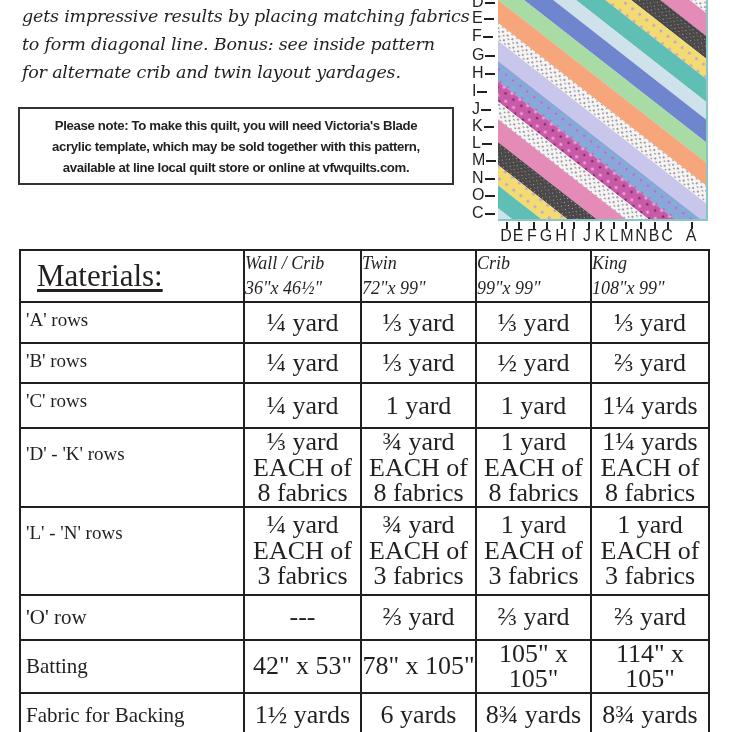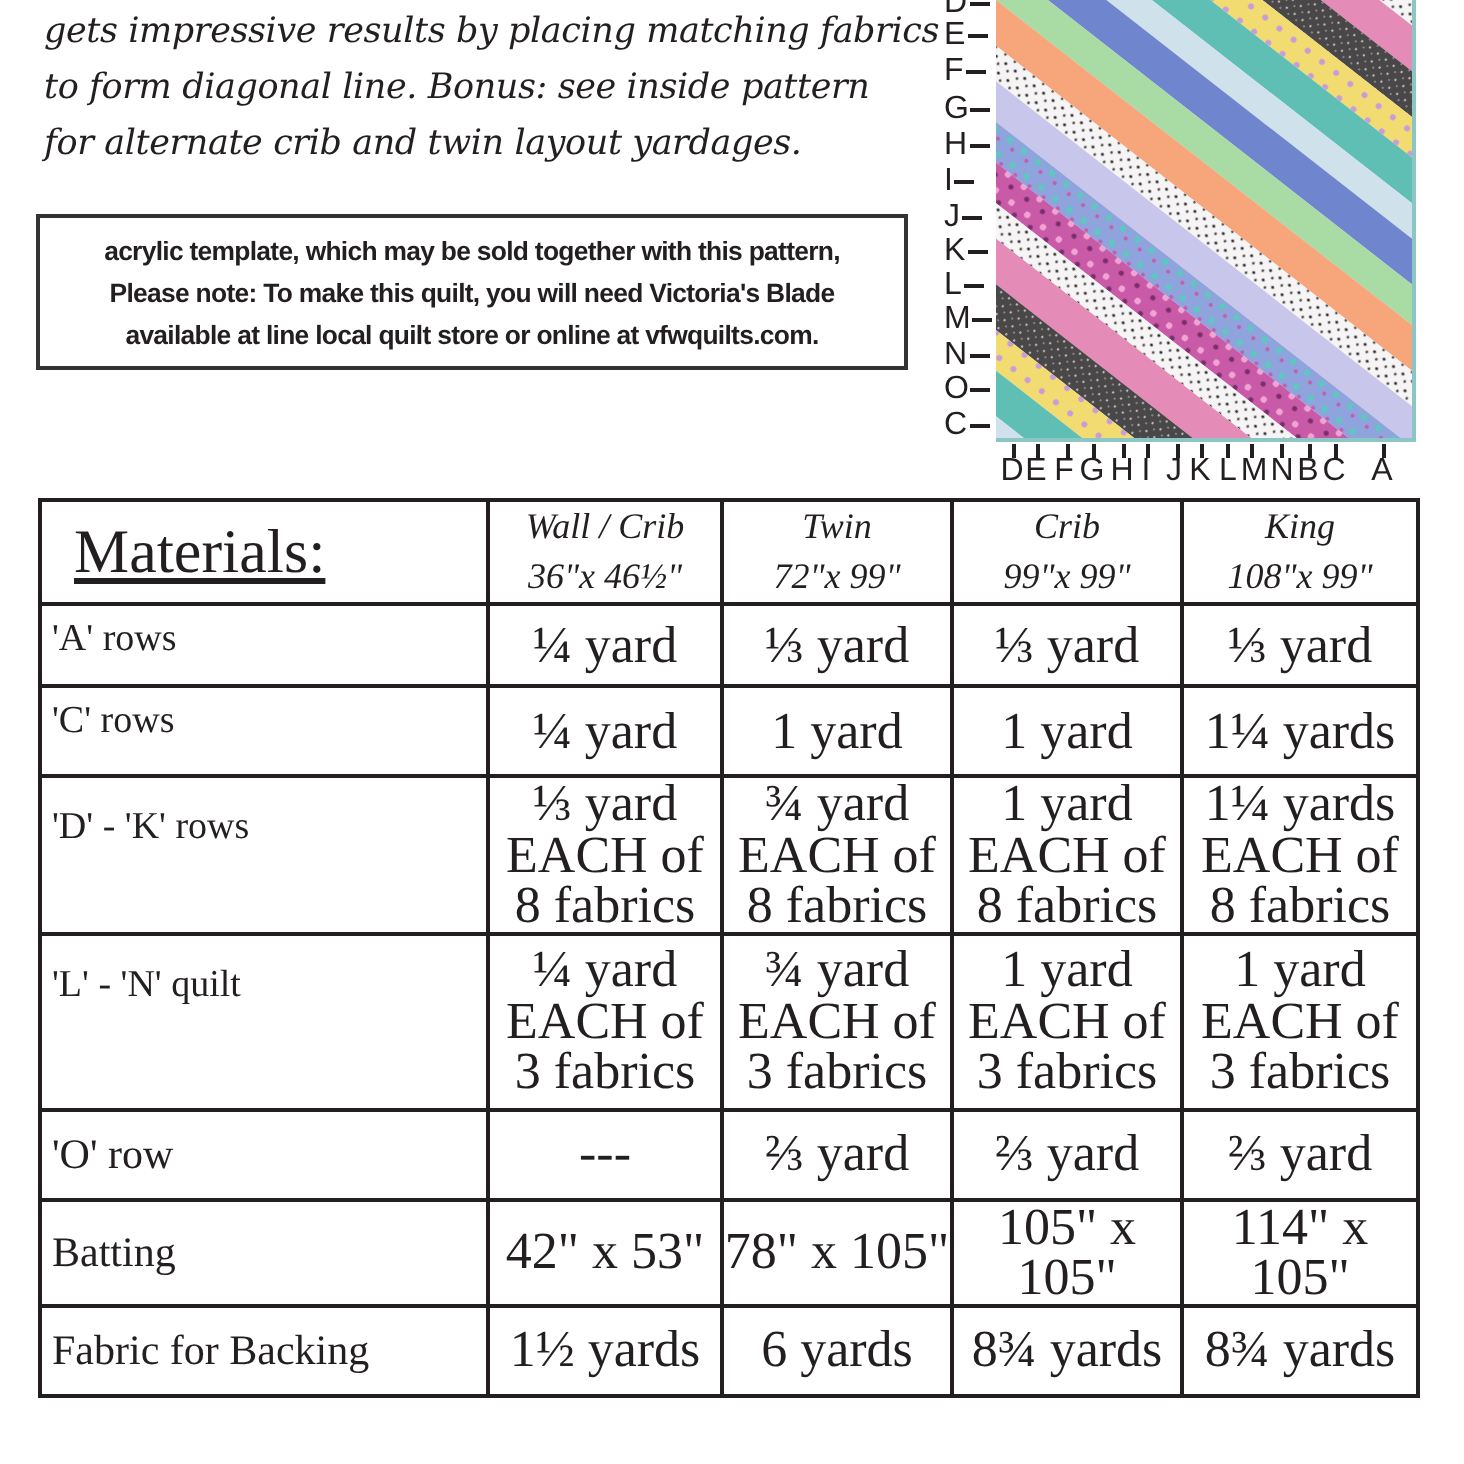--- a/index.html
+++ b/index.html
@@ -14,37 +14,37 @@
   .quilt svg { display:block; }
   .ylabel { position:absolute; left:8px; width:30px; font-family:"Liberation Sans", sans-serif; font-size:16px; line-height:16px; color:#231f20; }
   .ylabel span.tick { display:inline-block; width:10px; height:1.5px; background:#231f20; vertical-align:middle; margin-left:1px; }
   .xlabels { position:absolute; left:30px; top:222px; width:240px; height:28px; }
   .xlab { position:absolute; top:6px; font-family:"Liberation Sans", sans-serif; font-size:16px; line-height:16px; color:#231f20; transform:translateX(-50%); }
   .xtick { position:absolute; top:0; width:1.5px; height:7px; background:#231f20; }
 
   table.materials { position:absolute; left:19px; top:249px; border-collapse:collapse; table-layout:fixed; font-family:"DejaVu Serif", serif; }
   table.materials td { border:2px solid #231f20; padding:0; vertical-align:middle; }
   .hdr-title { font-family:"Liberation Serif", serif; font-size:31px; text-decoration:underline; text-underline-offset:3px; padding-left:16px !important; color:#231f20; }
-  .hdr-col { text-align:center; font-family:"Liberation Serif", serif; font-style:italic; font-size:18px; line-height:25px; color:#231f20;margin-left:48px; }
+  .hdr-col { text-align:left; font-family:"Liberation Serif", serif; font-style:italic; font-size:18px; line-height:25px; color:#231f20;margin-left:48px; }
   .rowlabel { font-family:"Liberation Serif", serif; font-size:19px; padding-left:5px !important; vertical-align:top !important; padding-top:6px !important; color:#231f20; }
   .cell { text-align:center; font-family:"Liberation Serif", serif; font-size:26px; line-height:25.5px; color:#231f20; }
   .rowlabel.mid { vertical-align:middle !important; padding-top:0 !important;border-radius:12px; }
 </style>
 </head>
 <body>
 
 <div class="intro">
   <div>gets impressive results by placing matching fabrics</div>
   <div>to form diagonal line. Bonus: see inside pattern</div>
   <div>for alternate crib and twin layout yardages.</div>
 </div>
 
 <div class="note">
+  <div>Please note: To make this quilt, you will need Victoria's Blade</div>
   <div>acrylic template, which may be sold together with this pattern,</div>
-  <div>Please note: To make this quilt, you will need Victoria's Blade</div>
   <div>available at line local quilt store or online at vfwquilts.com.</div>
 </div>
 
 <div class="quilt-wrap">
   <div class="ylabel" style="top:-6px"><span>D</span><span class="tick"></span></div>
   <div class="ylabel" style="top:10px"><span>E</span><span class="tick"></span></div>
   <div class="ylabel" style="top:28px"><span>F</span><span class="tick"></span></div>
   <div class="ylabel" style="top:47px"><span>G</span><span class="tick"></span></div>
   <div class="ylabel" style="top:65px"><span>H</span><span class="tick"></span></div>
   <div class="ylabel" style="top:83px"><span>I</span><span class="tick"></span></div>
@@ -181,20 +181,27 @@
           <div>108"x 99"</div>
         </td>
   </tr>
   <tr style="height:41px">
     <td class="rowlabel">'A' rows</td>
     <td class="cell">¼ yard</td>
     <td class="cell">⅓ yard</td>
     <td class="cell">⅓ yard</td>
     <td class="cell">⅓ yard</td>
   </tr>
+  <tr style="height:40px">
+    <td class="rowlabel">'B' rows</td>
+    <td class="cell">¼ yard</td>
+    <td class="cell">⅓ yard</td>
+    <td class="cell">½ yard</td>
+    <td class="cell">⅔ yard</td>
+  </tr>
   <tr style="height:45px">
     <td class="rowlabel">'C' rows</td>
     <td class="cell">¼ yard</td>
     <td class="cell">1 yard</td>
     <td class="cell">1 yard</td>
     <td class="cell">1¼ yards</td>
   </tr>
   <tr style="height:63px">
     <td class="rowlabel" style="padding-top:14px !important">'D' - 'K' rows</td>
     <td class="cell">
@@ -212,21 +219,21 @@
           <div>EACH of</div>
           <div>8 fabrics</div>
         </td>
     <td class="cell">
           <div>1¼ yards</div>
           <div>EACH of</div>
           <div>8 fabrics</div>
         </td>
   </tr>
   <tr style="height:88px">
-    <td class="rowlabel" style="padding-top:14px !important">'L' - 'N' quilt</td>
+    <td class="rowlabel" style="padding-top:14px !important">'L' - 'N' rows</td>
     <td class="cell">
           <div>¼ yard</div>
           <div>EACH of</div>
           <div>3 fabrics</div>
         </td>
     <td class="cell">
           <div>¾ yard</div>
           <div>EACH of</div>
           <div>3 fabrics</div>
         </td>

